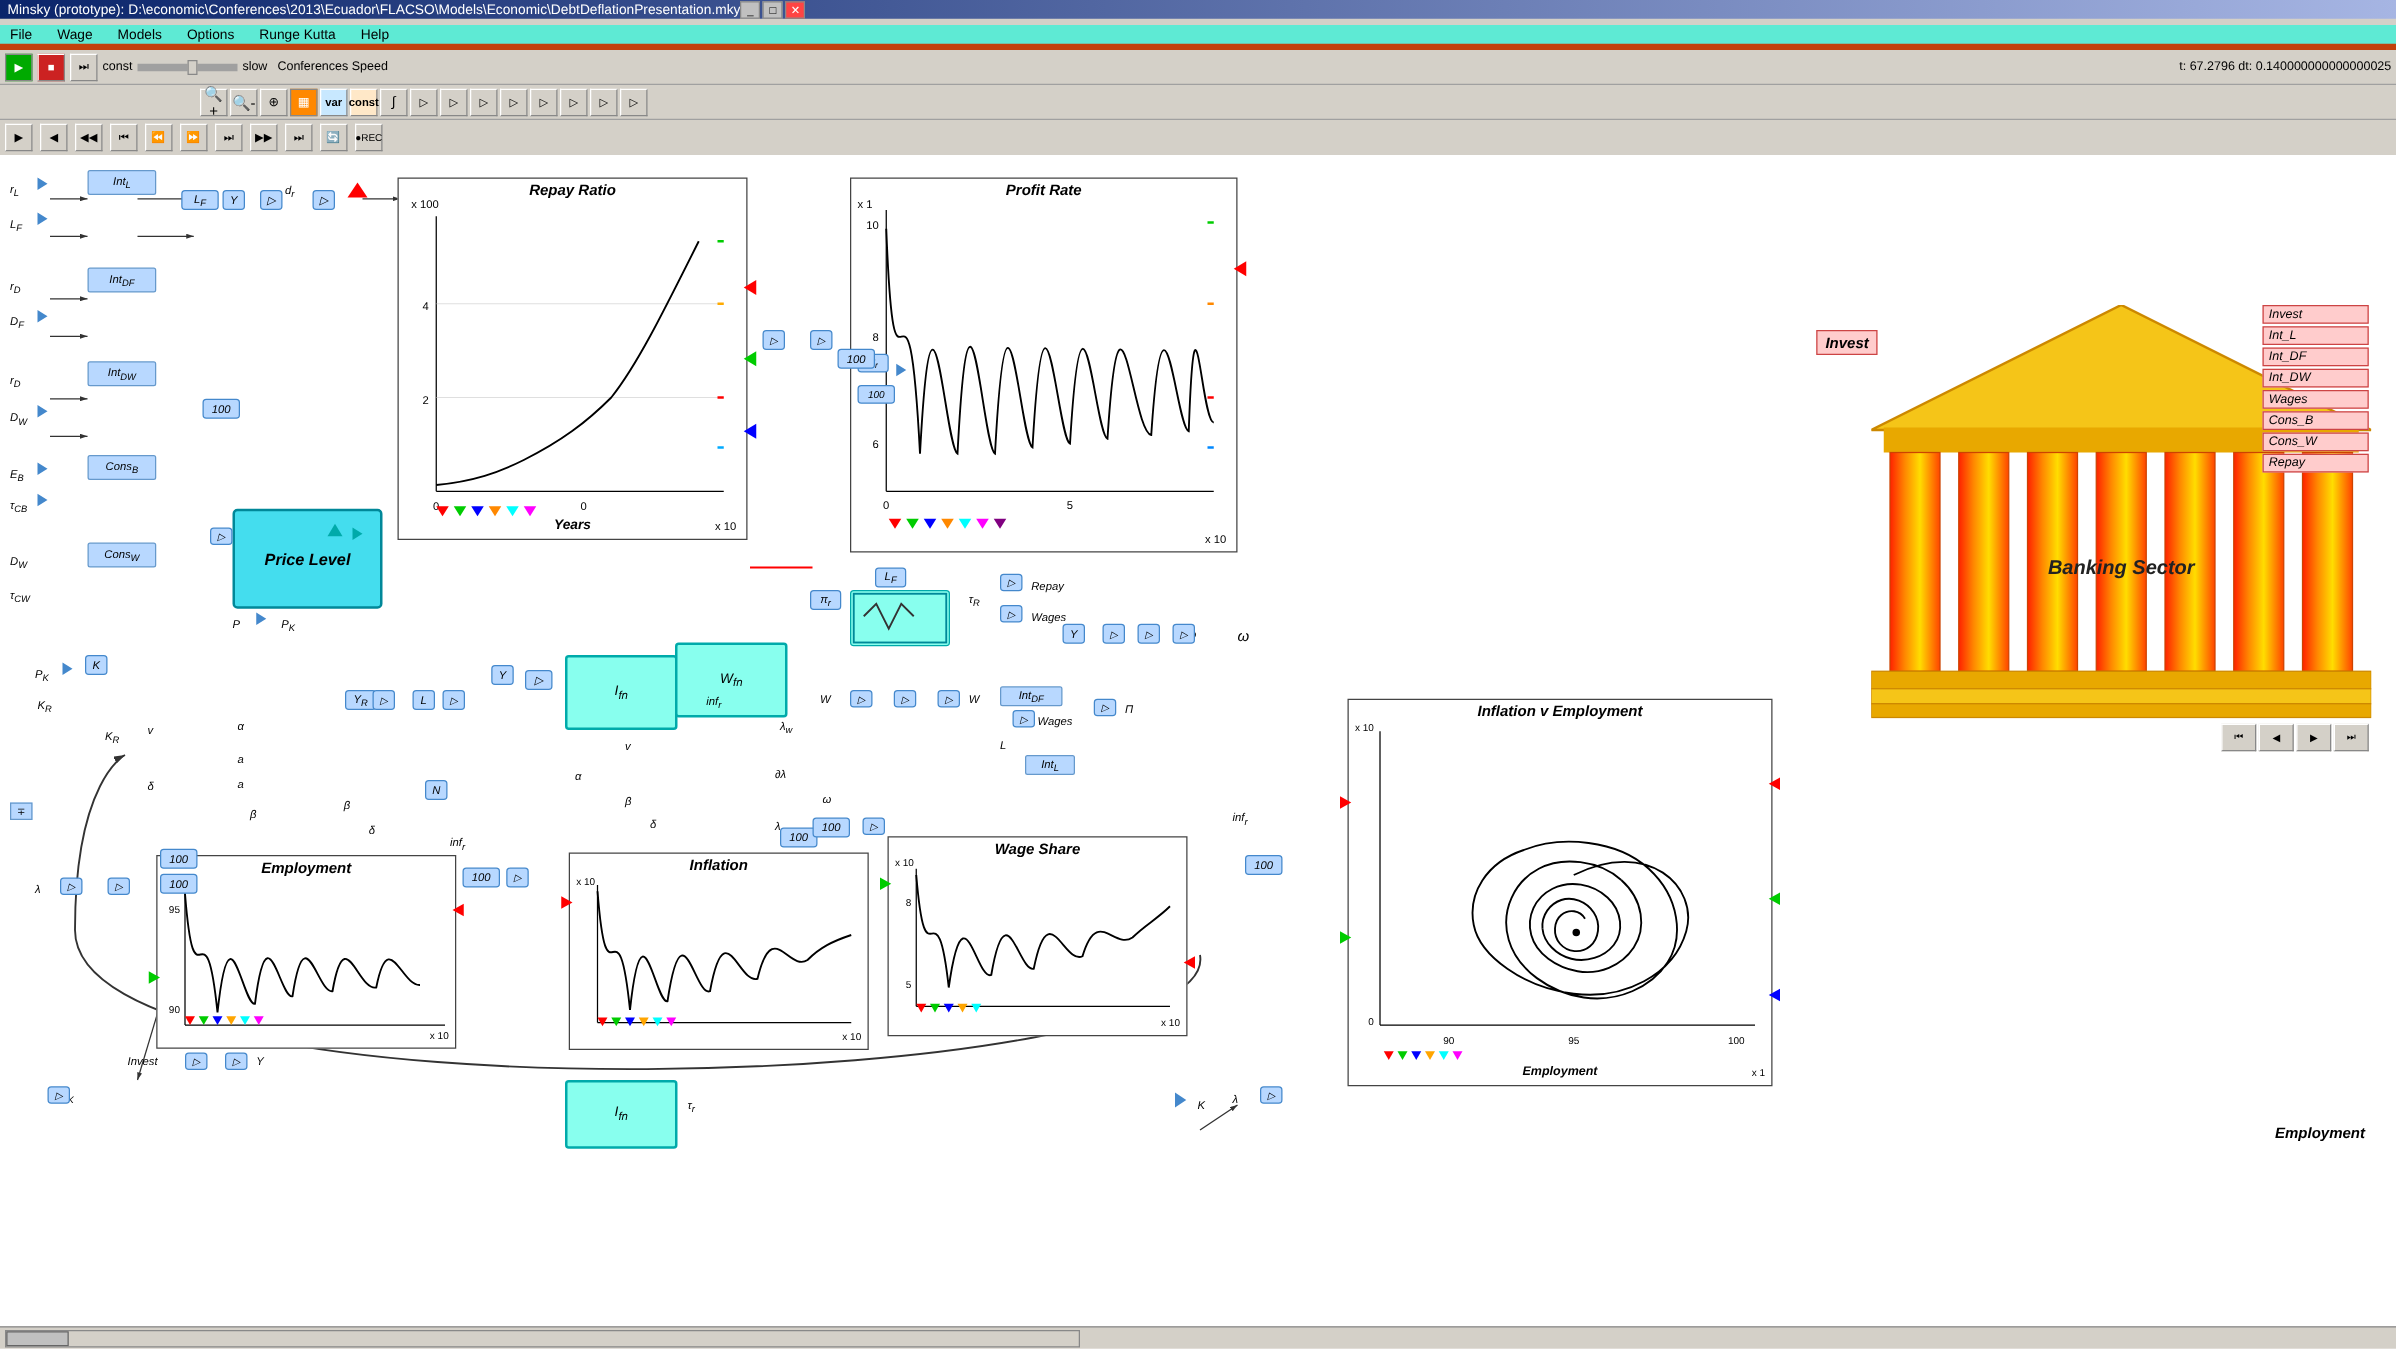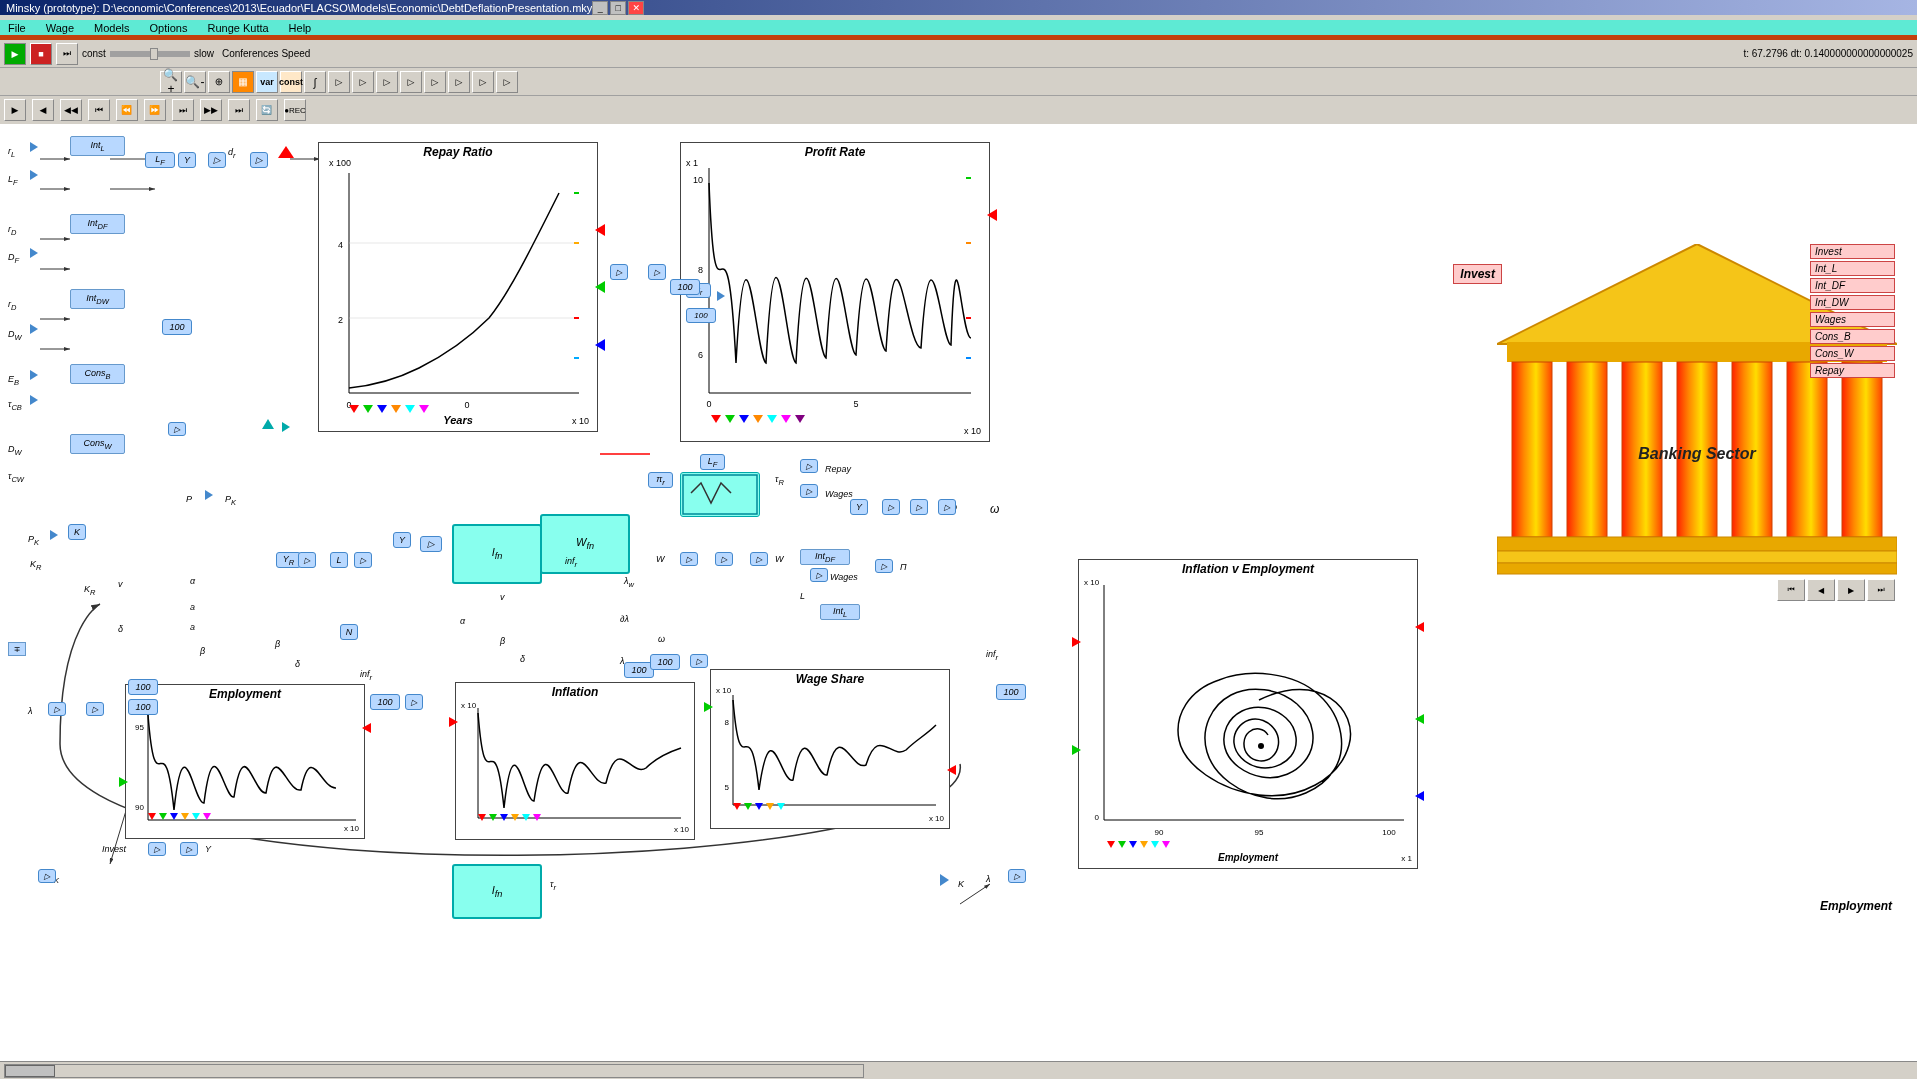--- a/index.html
+++ b/index.html
@@ -505,20 +505,23 @@
     </div>
 
   <div class="node-label" style="left:228px; top:23px;"><em>d<sub>r</sub></em></div>
 
   <div class="block" style="left:208px; top:28px; width:18px; height:16px; font-size:9px;">▷</div>
 
   <div class="block" style="left:250px; top:28px; width:18px; height:16px; font-size:9px;">▷</div>
 
   <div style="position:absolute; left:278px; top:22px; width:0; height:0; border-left:8px solid transparent; border-right:8px solid transparent; border-bottom:12px solid red;"></div>
 
+  <div id="price-level-block">
+    <em>Price Level</em>
+  </div>
 
   <div class="block" style="left:168px; top:298px; width:18px; height:14px; font-size:8px;">▷</div>
   <div style="position:absolute; left:262px; top:295px; width:0; height:0; border-left:6px solid transparent; border-right:6px solid transparent; border-bottom:10px solid #00aaaa;"></div>
 
   <div style="position:absolute; left:282px; top:298px; width:18px; height:14px;">
     <div class="tri-right" style="border-left-color:#00aaaa;"></div>
   </div>
 
   <div class="graph-box" style="left:318px; top:18px; width:280px; height:290px;">
     <div class="graph-title">Repay Ratio</div>

